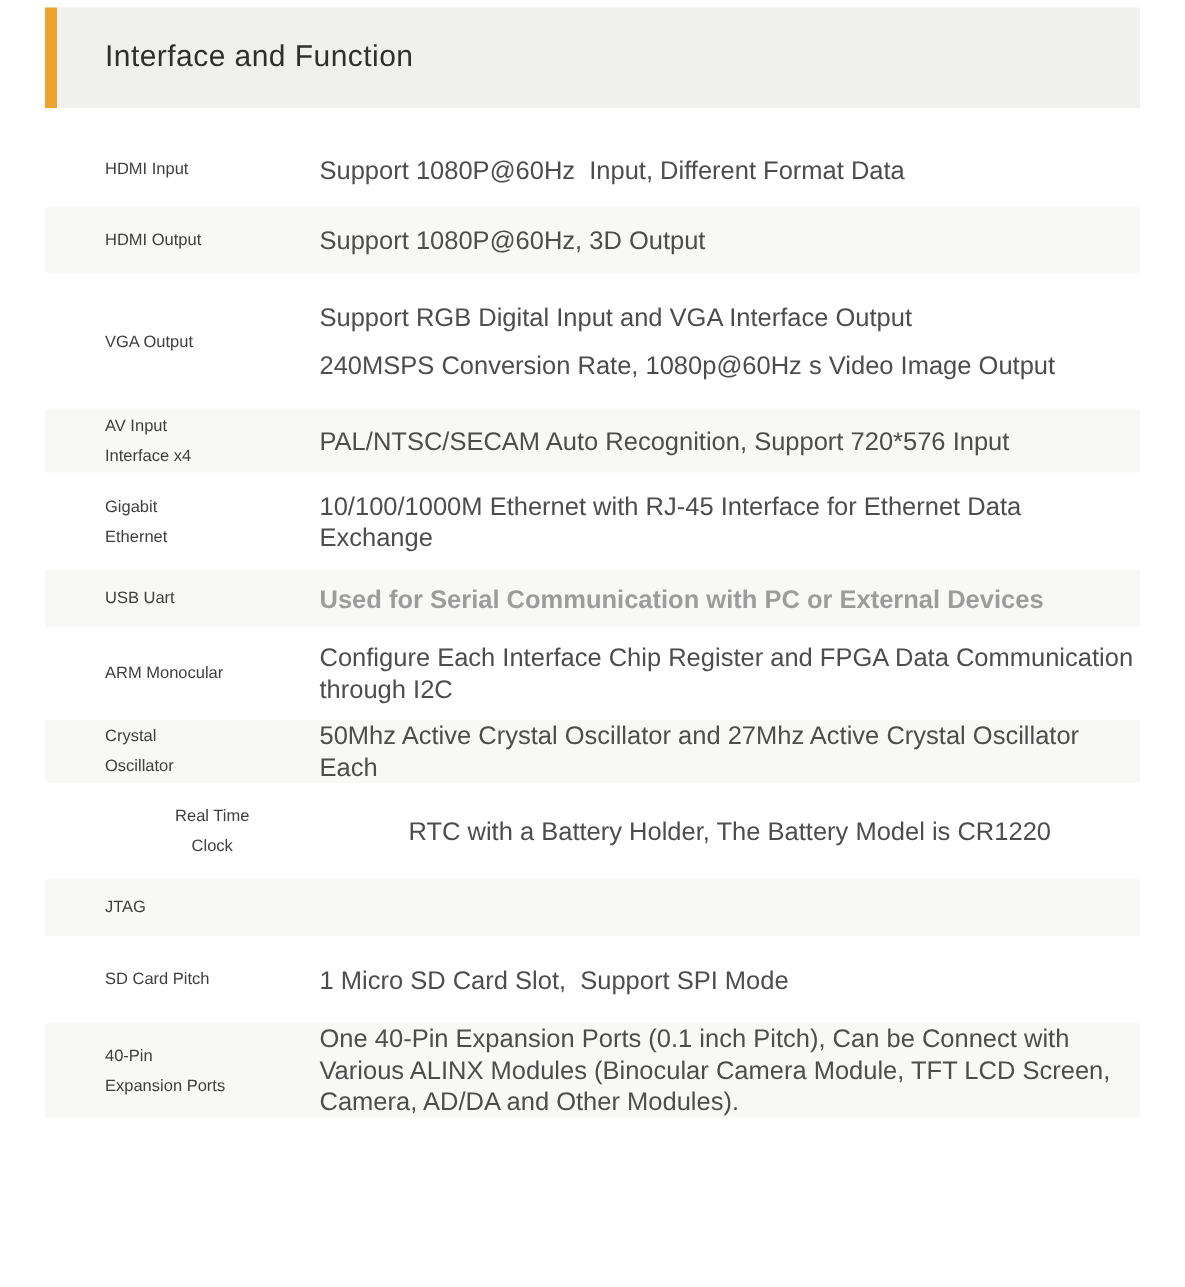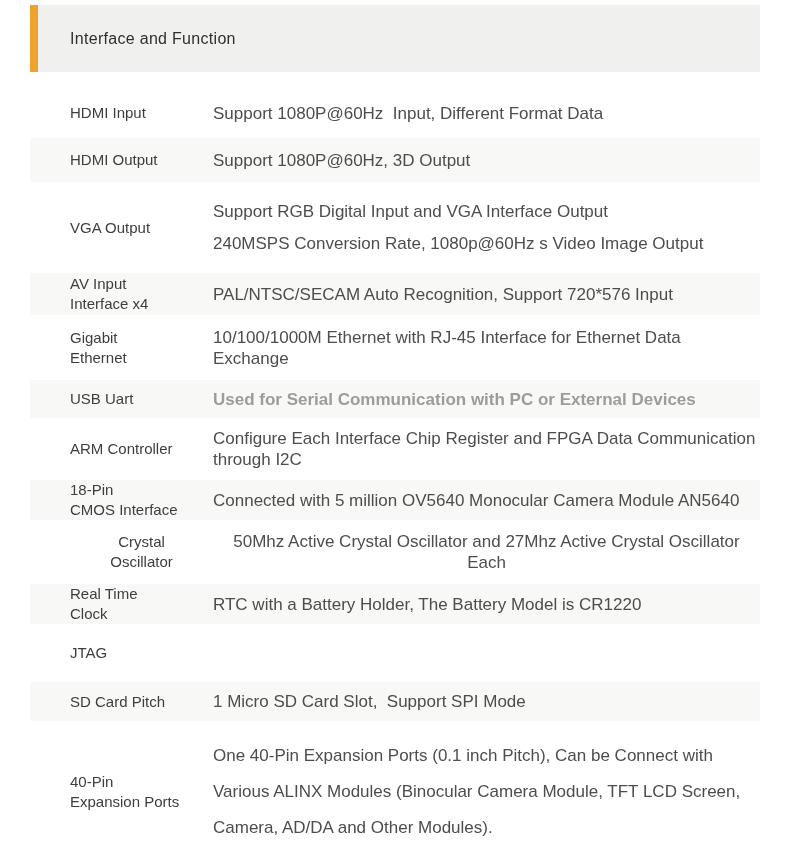--- a/index.html
+++ b/index.html
@@ -24,21 +24,21 @@
   .section-header {
     display: flex;
     align-items: center;
     height: 67px;
     background: var(--header-bg, #F0F0EF);
     border-left: 8px solid var(--accent, #EFA32F);
     padding-left: 32px;
     box-sizing: border-box;
   }
   .section-title {
-    font-size: 16px;
+    font-size: 20px;
     color: #2F2F2F;
     letter-spacing: 0.3px;
   }
   
   .spec-table {
     margin-top: 16px;
   }
   .row {
     display: flex;
     align-items: center;
@@ -57,21 +57,21 @@
   .row:nth-child(7)  { min-height: 62px; }
   .row:nth-child(8)  { min-height: 38px; }
   .row:nth-child(9)  { min-height: 64px; text-align: center; }
   .row:nth-child(10) { min-height: 38px; }
   .row:nth-child(11) { min-height: 58px; }
   .row:nth-child(12) { min-height: 39px; }
   .row:nth-child(13) { min-height: 141px; }
   .label {
     width: 143px;
     flex-shrink: 0;
-    font-size: 15px;
+    font-size: 11px;
     line-height: 20px;
     color: var(--label-text, #3E3E3E);
     white-space: pre-line;
   }
   .desc {
     flex: 1;
     font-size: 17px;
     line-height: 21px;
     color: var(--desc-text, #4D4D4D);
     white-space: pre-wrap;
@@ -120,30 +120,25 @@
 Ethernet</div>
         <div class="desc">10/100/1000M Ethernet with RJ-45 Interface for Ethernet Data Exchange</div>
       </div>
 
       <div class="row">
         <div class="label">USB Uart</div>
         <div class="desc">Used for Serial Communication with PC or External Devices</div>
       </div>
 
       <div class="row">
-        <div class="label">ARM Controller</div>
+        <div class="label">ARM Monocular</div>
         <div class="desc">Configure Each Interface Chip Register and FPGA Data Communication
 through I2C</div>
       </div>
 
-      <div class="row">
-        <div class="label">18-Pin
-CMOS Interface</div>
-        <div class="desc">Connected with 5 million OV5640 Monocular Camera Module AN5640</div>
-      </div>
 
       <div class="row">
         <div class="label">Crystal
 Oscillator</div>
         <div class="desc">50Mhz Active Crystal Oscillator and 27Mhz Active Crystal Oscillator Each</div>
       </div>
 
       <div class="row">
         <div class="label">Real Time
 Clock</div>

